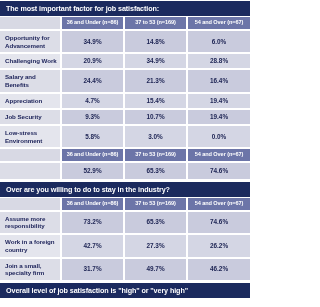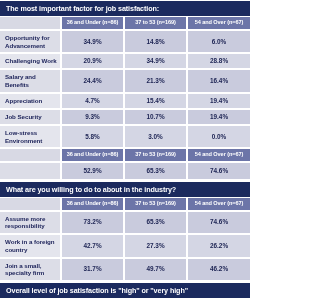--- a/index.html
+++ b/index.html
@@ -190,21 +190,21 @@
           <td class="rval">65.3%</td>
           <td class="rval">74.6%</td>
         </tr>
       </tbody>
     </table>
   </div>
 
   <div class="spacer"></div>
 
   <div class="block">
-    <div class="block-title">What are you willing to do to about in the industry?</div>
+    <div class="block-title">Over are you willing to do to stay in the industry?</div>
     <table class="grid">
       <colgroup>
           <col class="c-label">
           <col class="c-data">
           <col class="c-data">
           <col class="c-data">
         </colgroup>
       <thead>
         <tr>
           <th class="hdr-blank"></th>

